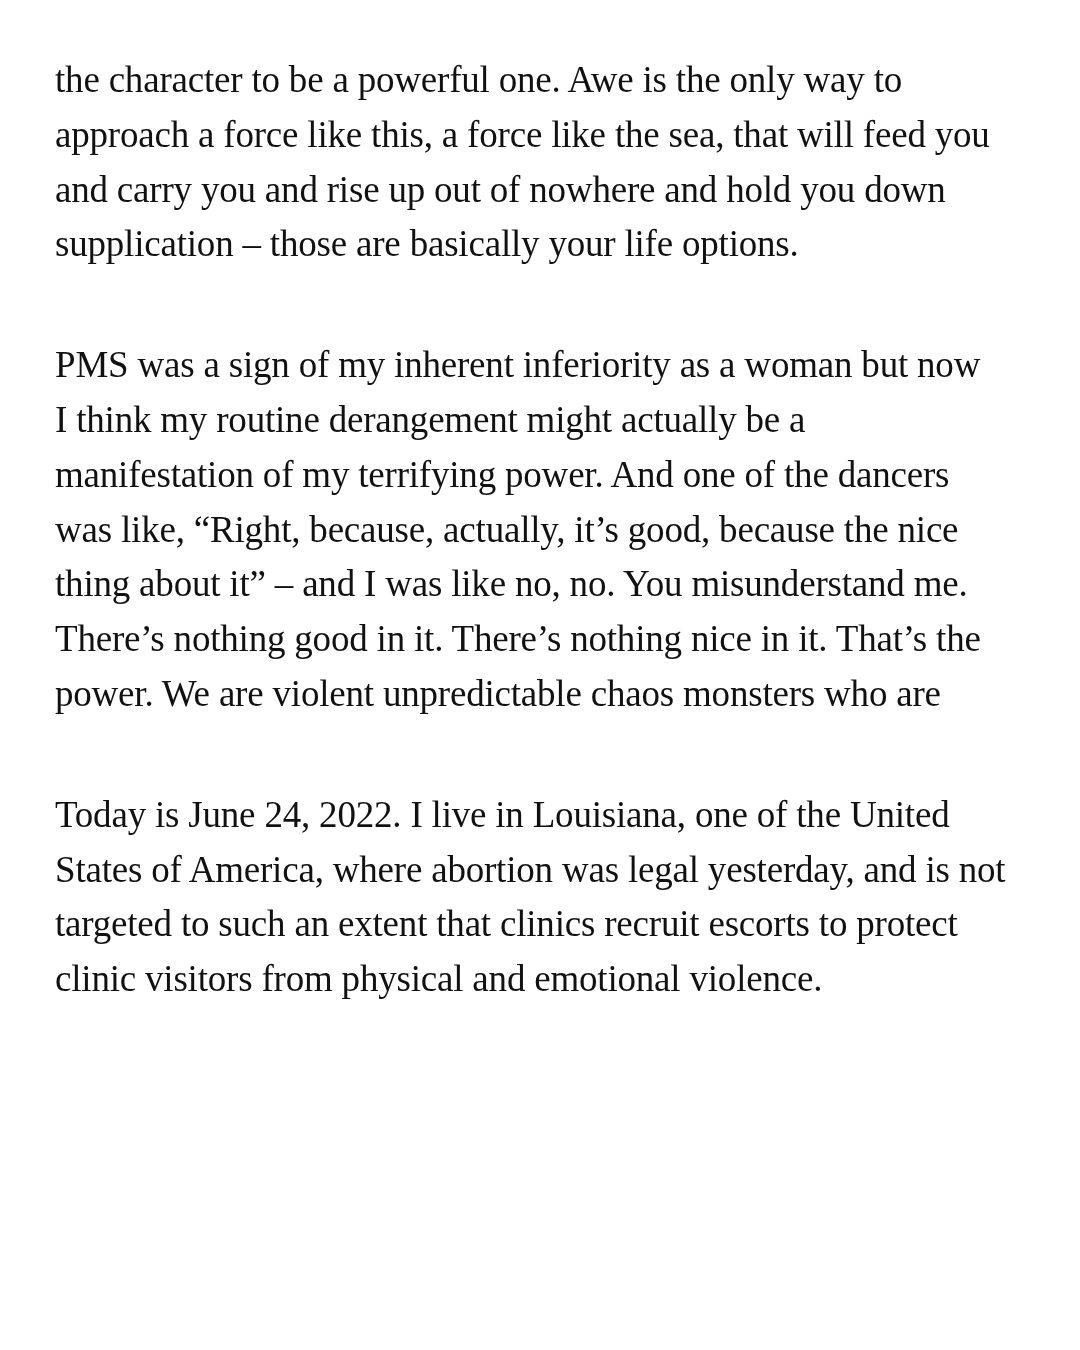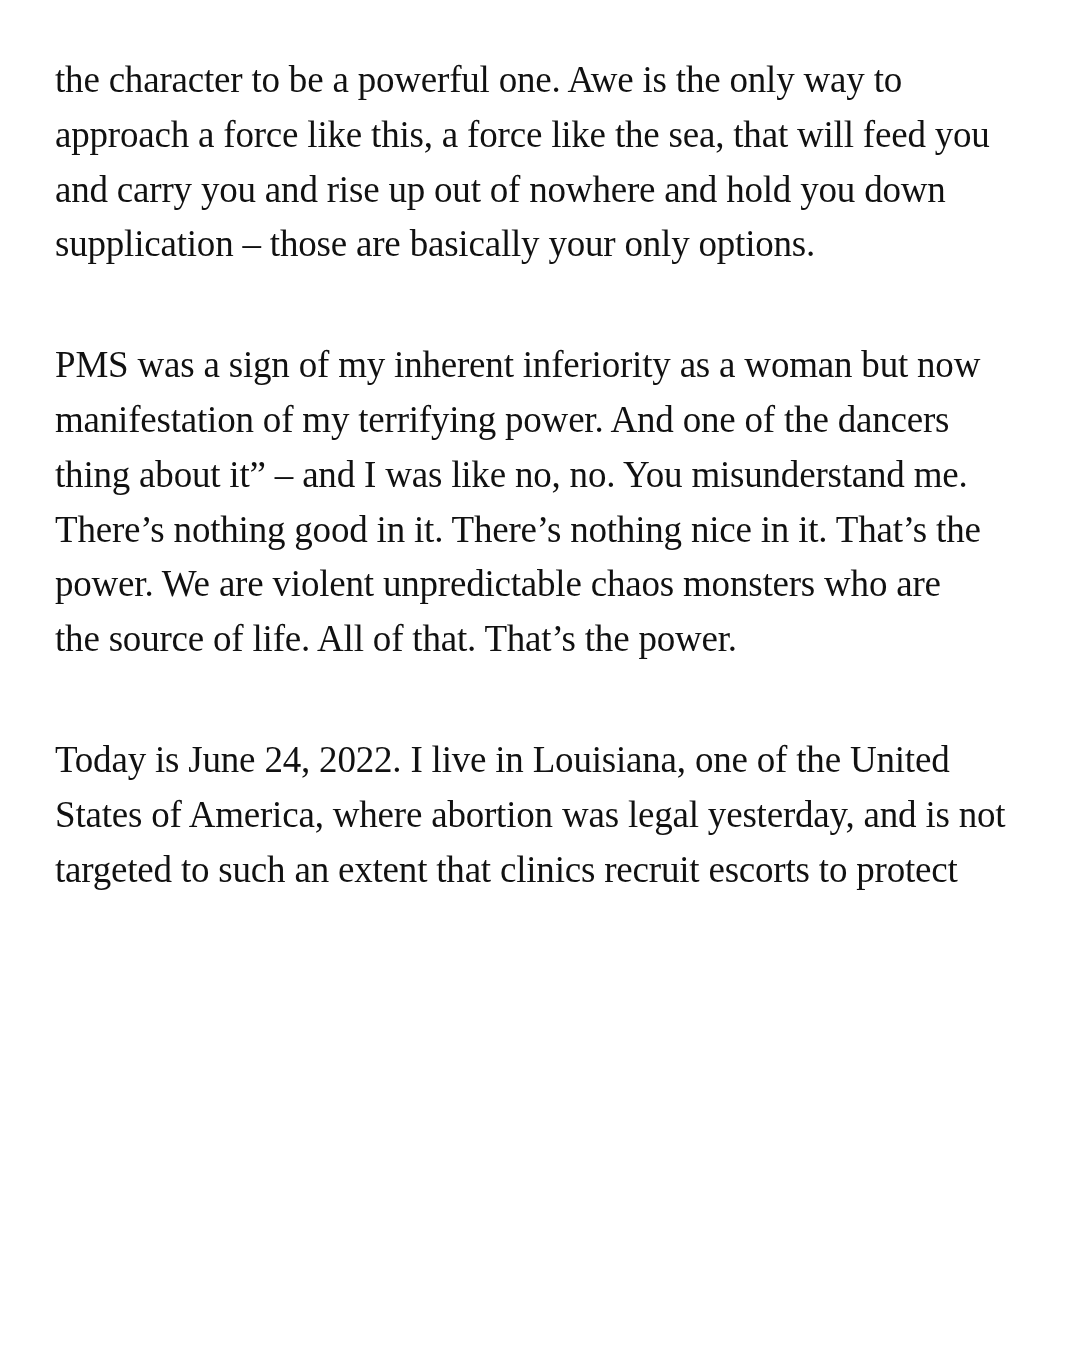--- a/index.html
+++ b/index.html
@@ -32,31 +32,33 @@
 </style>
 </head>
 <body>
 
 <div class="page">
 
   <div class="paragraph">
     <div class="line">the character to be a powerful one. Awe is the only way to</div>
     <div class="line">approach a force like this, a force like the sea, that will feed you</div>
     <div class="line">and carry you and rise up out of nowhere and hold you down</div>
-    <div class="line">supplication – those are basically your only options.</div>
+    <div class="line">supplication – those are basically your life options.</div>
   </div>
 
   <div class="paragraph">
     <div class="line">PMS was a sign of my inherent inferiority as a woman but now</div>
+    <div class="line">I think my routine derangement might actually be a</div>
     <div class="line">manifestation of my terrifying power. And one of the dancers</div>
+    <div class="line">was like, “Right, because, actually, it’s good, because the nice</div>
     <div class="line">thing about it” – and I was like no, no. You misunderstand me.</div>
     <div class="line">There’s nothing good in it. There’s nothing nice in it. That’s the</div>
     <div class="line">power. We are violent unpredictable chaos monsters who are</div>
-    <div class="line">the source of life. All of that. That’s the power.</div>
   </div>
 
   <div class="paragraph">
     <div class="line">Today is June 24, 2022. I live in Louisiana, one of the United</div>
     <div class="line">States of America, where abortion was legal yesterday, and is not</div>
     <div class="line">targeted to such an extent that clinics recruit escorts to protect</div>
+    <div class="line">clinic visitors from physical and emotional violence.</div>
   </div>
 
 </div>
 
 </body></html>

